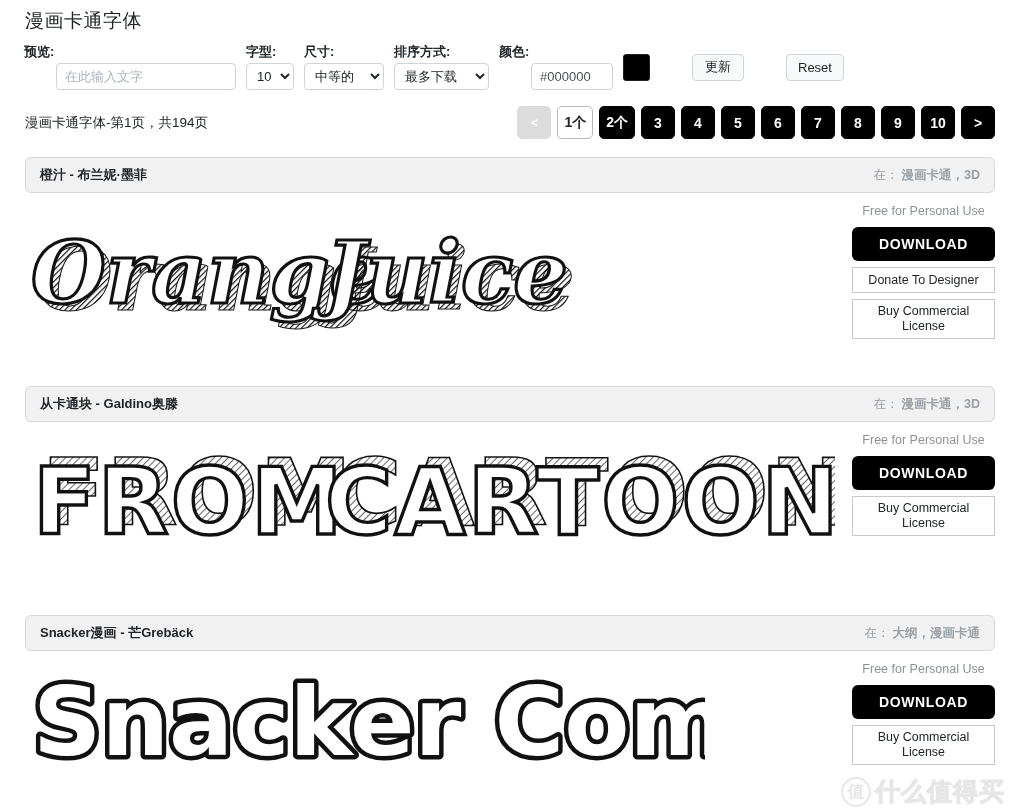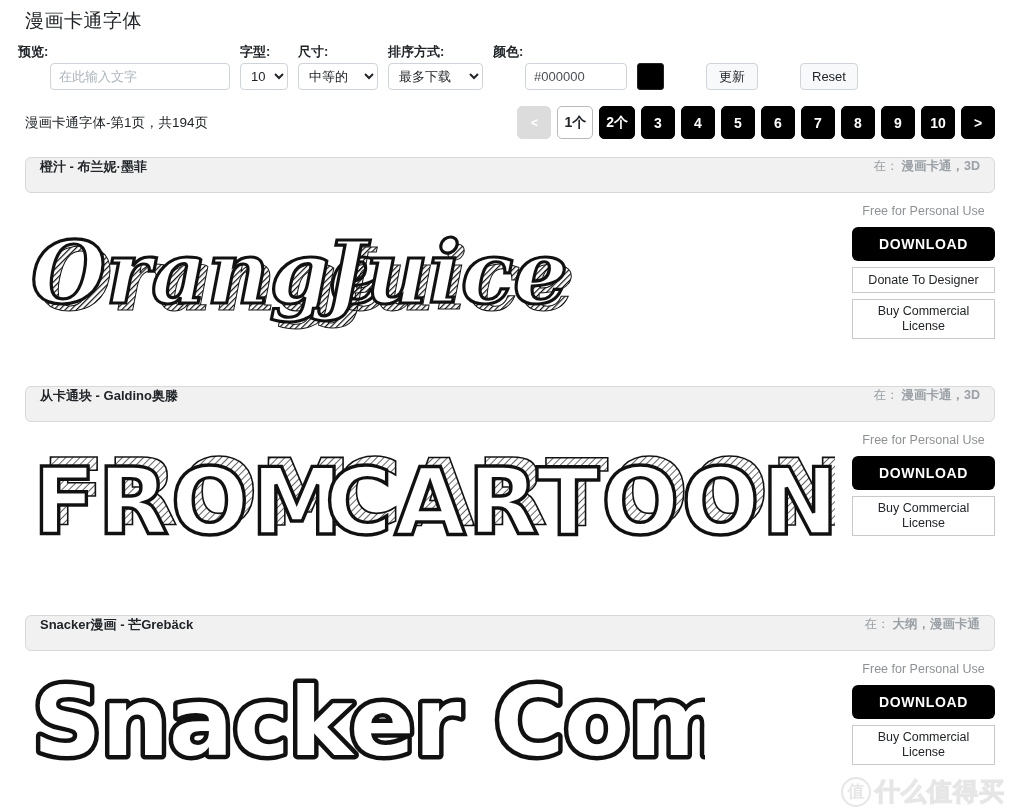--- a/index.html
+++ b/index.html
@@ -18,23 +18,23 @@
     font-size: 19px;
     font-weight: 400;
     color: #212529;
     margin: 0;
     padding: 8px 0 0 25px;
     letter-spacing: .5px;
   }
 
   .toolbar {
     display: flex;
-    align-items: flex-end;
+    align-items: center;
     gap: 10px;
-    padding: 10px 0 0 18px;
+    padding: 10px 0 0 24px;
   }
   .field { display: flex; flex-direction: column; }
   .field-label {
     font-size: 13px;
     font-weight: bold;
     color: #212529;
     margin-bottom: 4px;
     line-height: 15px;
   }
   .text-input {
@@ -43,21 +43,21 @@
     border-radius: 4px;
     background: #fff;
     font-size: 13px;
     color: #495057;
     padding: 0 8px;
     outline: none;
     font-family: "Liberation Sans", sans-serif;
     margin-left: 32px;
   }
   .text-input::placeholder { color: #adb5bd; }
-  .color-input { width: 102px; }
+  .color-input { width: 82px; }
 
   select.sel {
     height: 27px;
     border: 1px solid #ced4da;
     border-radius: 4px;
     background: #fff;
     font-size: 13px;
     color: #212529;
     padding: 0 4px 0 6px;
     font-family: "Liberation Sans", sans-serif;
@@ -113,21 +113,21 @@
   .pg.disabled { background: #dcdcdc; color: #fff; border: 1px solid #dcdcdc; cursor: default; font-size: 12px; }
 
   
   .card { padding: 0 24px 0 25px; margin-top: 18px; }
   .card-head {
     background: #f1f1f1;
     border: 1px solid #d8d8d8;
     border-radius: 6px;
     height: 36px;
     display: flex;
-    align-items: flex-start;
+    align-items: center;
     justify-content: space-between;
     padding: 0 14px;
   }
   .card-title { font-size: 13px; font-weight: bold; color: #212529; }
   .card-tags { font-size: 12.5px; color: #9aa0a6; font-weight: bold; white-space: nowrap; }
   .card-tags .lbl { font-weight: normal; color: #9aa0a6; margin-right: 3px; }
   .card-tags a { color: #9aa0a6; text-decoration: none; }
 
   .card-body { display: flex; align-items: flex-start; }
   .preview-wrap {

